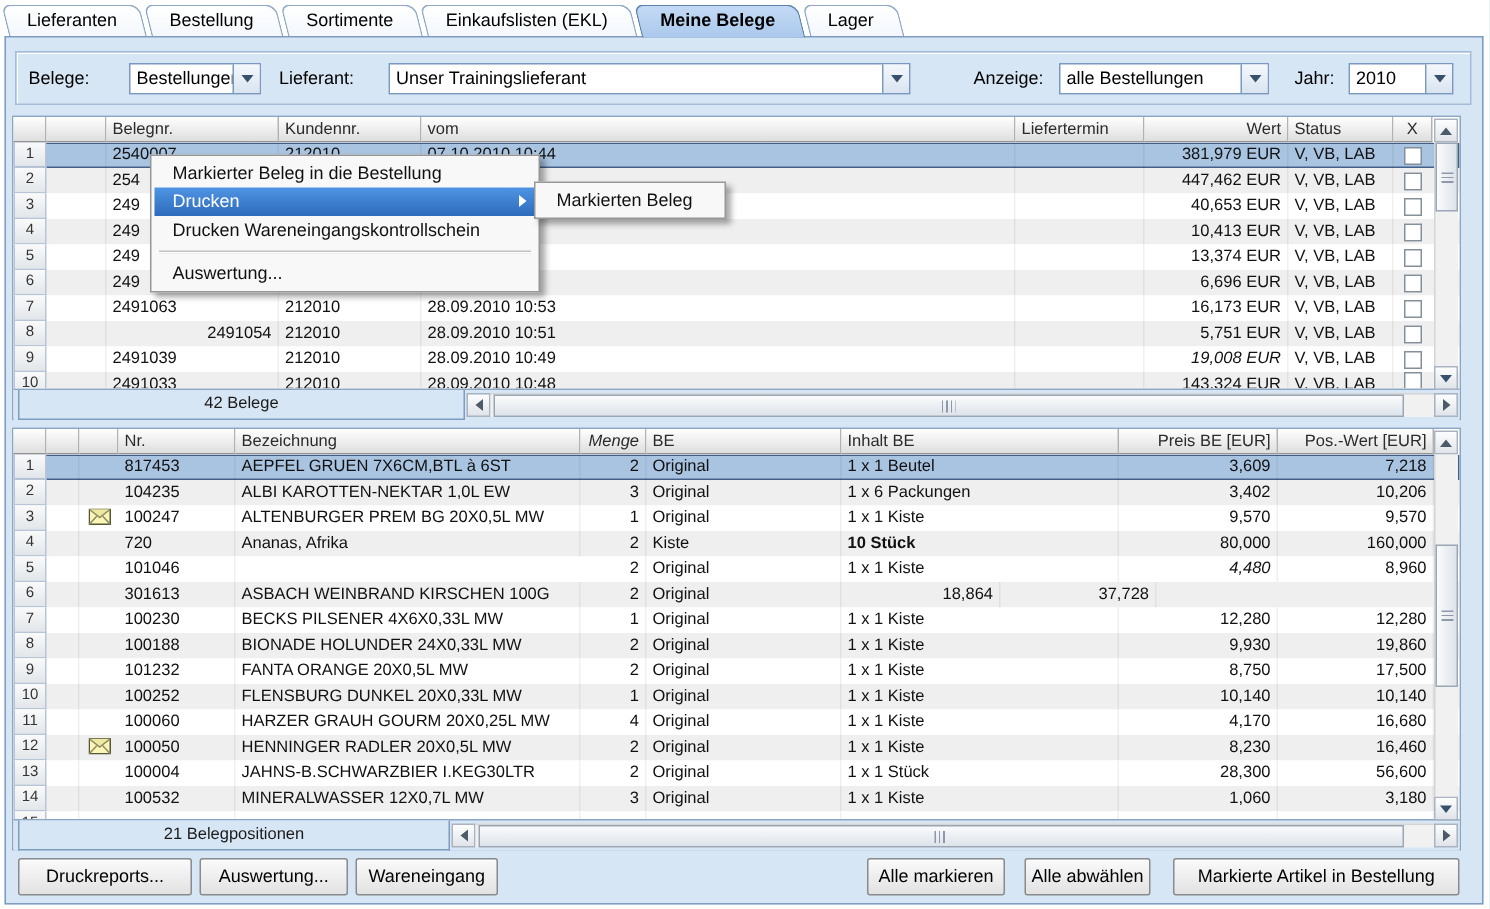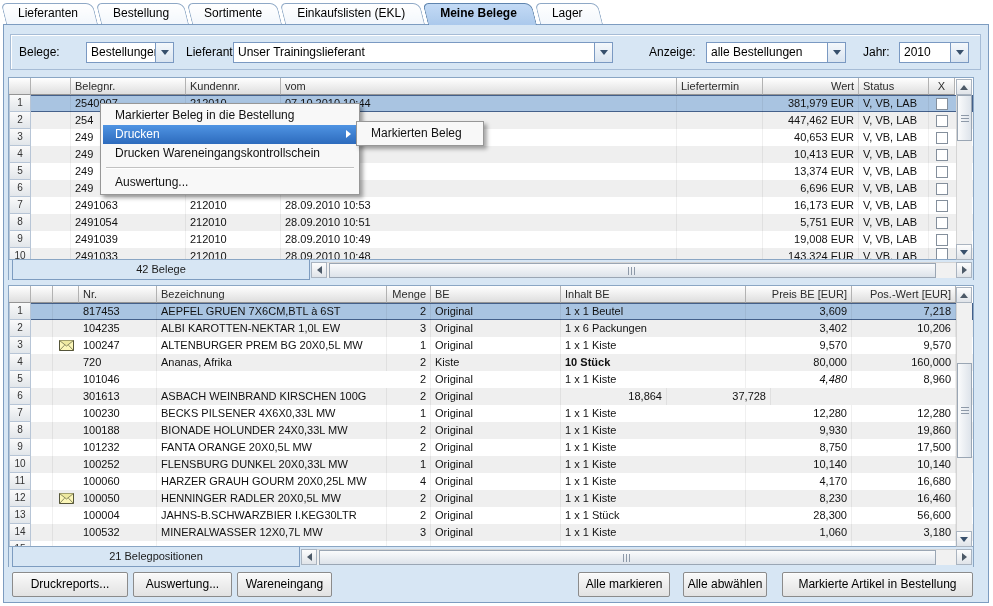--- a/index.html
+++ b/index.html
@@ -106,21 +106,21 @@
 
   <div class="toolbar">
     <div class="tlabel" style="left:8px">Belege:</div>
     <div class="select" style="left:75px;width:88px">
       <div class="val">Bestellungen</div>
       <div class="arw">
           <div class="tri-dn"></div>
         </div>
     </div>
     <div class="tlabel" style="left:175px">Lieferant:</div>
-    <div class="select" style="left:222px;width:380px">
+    <div class="select" style="left:248px;width:348px">
       <div class="val">Unser Trainingslieferant</div>
       <div class="arw">
           <div class="tri-dn"></div>
         </div>
     </div>
     <div class="tlabel" style="left:638px">Anzeige:</div>
     <div class="select" style="left:695px;width:140px">
       <div class="val">alle Bestellungen</div>
       <div class="arw">
           <div class="tri-dn"></div>
@@ -235,38 +235,38 @@
           <div class="td" style="width: 86px;"></div>
           <div class="td r" style="width: 96px;">16,173 EUR</div>
           <div class="td" style="width: 70px;">V, VB, LAB</div>
           <div class="cbwrap" style="width: 26px;">
             <div class="cb"></div>
           </div>
         </div>
         <div class="tr alt">
           <div class="rownum" style="width: 22px; height: 17px;">8</div>
           <div class="td" style="width: 40px;"></div>
-          <div class="td" style="width: 115px;">2491054</div>
+          <div class="td" style="width: 115px; text-align: right;">2491054</div>
           <div class="td" style="width: 95px;">212010</div>
           <div class="td" style="width: 396px;">28.09.2010 10:51</div>
           <div class="td" style="width: 86px;"></div>
           <div class="td r" style="width: 96px;">5,751 EUR</div>
           <div class="td" style="width: 70px;">V, VB, LAB</div>
           <div class="cbwrap" style="width: 26px;">
             <div class="cb"></div>
           </div>
         </div>
         <div class="tr">
           <div class="rownum" style="width: 22px; height: 17px;">9</div>
           <div class="td" style="width: 40px;"></div>
           <div class="td" style="width: 115px;">2491039</div>
           <div class="td" style="width: 95px;">212010</div>
           <div class="td" style="width: 396px;">28.09.2010 10:49</div>
           <div class="td" style="width: 86px;"></div>
-          <div class="td r" style="width: 96px;">19,008 EUR</div>
+          <div class="td r" style="width: 96px; font-style: italic;">19,008 EUR</div>
           <div class="td" style="width: 70px;">V, VB, LAB</div>
           <div class="cbwrap" style="width: 26px;">
             <div class="cb"></div>
           </div>
         </div>
         <div class="tr alt partial-top">
           <div class="rownum" style="width: 22px; height: 17px;">10</div>
           <div class="td" style="width: 40px;"></div>
           <div class="td" style="width: 115px;">2491033</div>
           <div class="td" style="width: 95px;">212010</div>
@@ -306,21 +306,21 @@
     </div>
   </div>
 
   <div class="tpanel" style="top:260px;height:282px">
     <div class="thead" id="p-head">
         <div class="th c" style="width: 22px; text-align: center;"></div>
         <div class="th c" style="width: 22px; text-align: center;"></div>
         <div class="th c" style="width: 26px; text-align: center;"></div>
         <div class="th" style="width: 78px;">Nr.</div>
         <div class="th" style="width: 230px;">Bezeichnung</div>
-        <div class="th r" style="width: 44px; text-align: right;">Menge</div>
+        <div class="th r" style="width: 44px; text-align: right; font-style: italic;">Menge</div>
         <div class="th" style="width: 130px;">BE</div>
         <div class="th" style="width: 185px;">Inhalt BE</div>
         <div class="th r" style="width: 106px; text-align: right;">Preis BE [EUR]</div>
         <div class="th r" style="width: 104px; text-align: right;">Pos.-Wert [EUR]</div>
       </div>
     <div class="viewport" style="height:243px" id="p-body">
         <div class="tr sel">
           <div class="rownum" style="width: 22px; height: 17px;">1</div>
           <div class="td" style="width: 22px;"></div>
           <div class="mailwrap" style="width: 26px;"></div>

